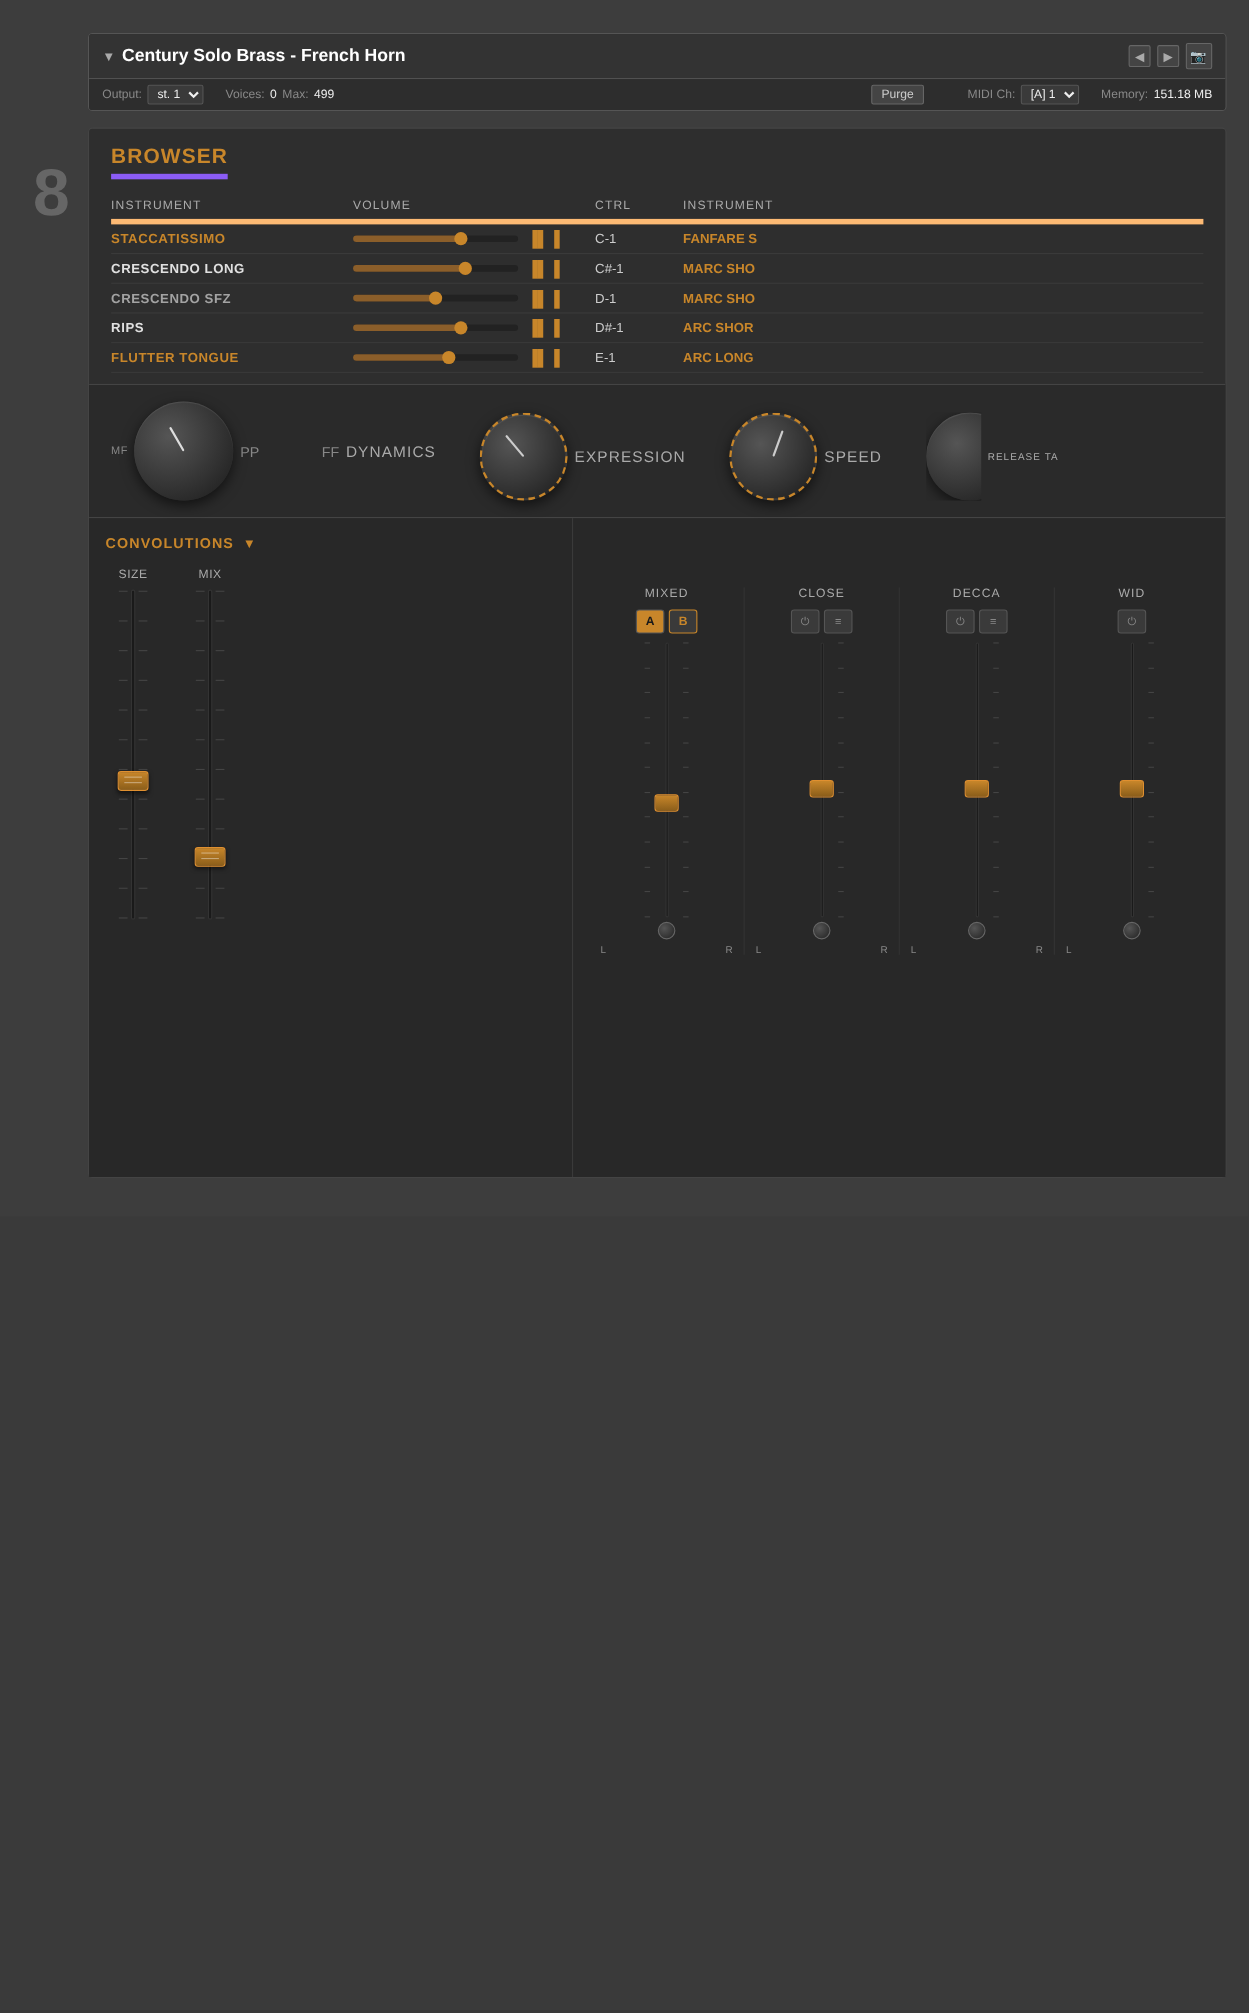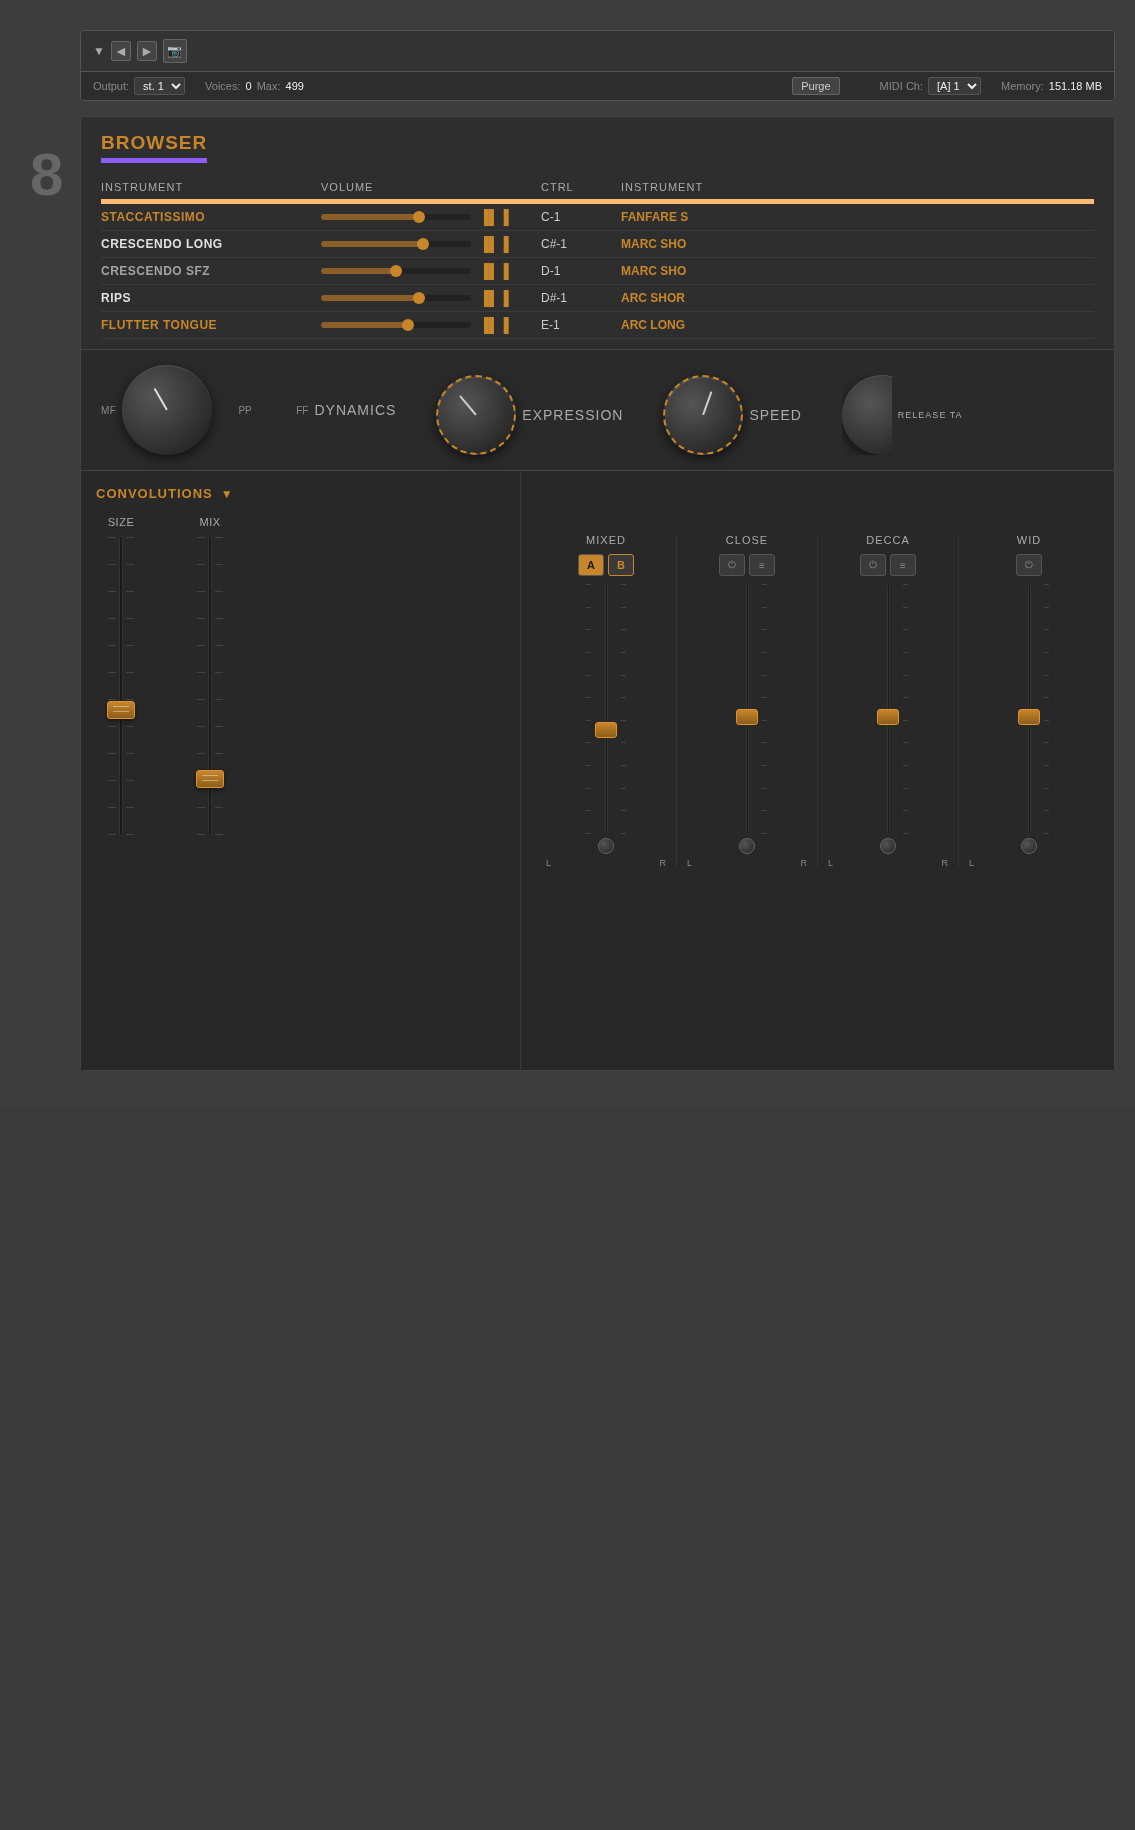--- a/index.html
+++ b/index.html
@@ -302,22 +302,21 @@
     }
 
     .knob-side-labels {
       display: flex;
       justify-content: space-between;
       width: 100%;
     }
 
     .knob-side-label {
       color: #888;
-      font-size: 10px;
-      margin-left: 20px;
+      font-size: 13px;
     }
 
     
     .bottom-section {
       display: flex;
       background: #282828;
       border-top: 1px solid #444;
       min-height: 600px;
     }
 
@@ -338,21 +337,21 @@
       margin-bottom: 15px;
     }
 
     .chevron-down {
       color: #c8862a;
       font-size: 12px;
     }
 
     .sliders-row {
       display: flex;
-      gap: 59px;
+      gap: 40px;
       padding: 0 10px;
     }
 
     .slider-col {
       display: flex;
       flex-direction: column;
       align-items: center;
       gap: 8px;
     }
 
@@ -578,20 +577,21 @@
 </head>
 <body>
 
 <div class="outer-container" style="position:relative;">
 
   <div class="track-number">8</div>
 
   <div class="kontakt-header" style="margin-left:80px;">
     <div class="header-title-row">
       <span class="header-arrow">▼</span>
+      <span class="instrument-title">Century Solo Brass - French Horn</span>
       <div class="header-nav">
         <div class="nav-arrow">◄</div>
         <div class="nav-arrow">►</div>
         <div class="camera-btn">📷</div>
       </div>
     </div>
     <div class="header-info-row">
       <div class="info-item">
         <span class="info-label">Output:</span>
         <select class="info-dropdown">

